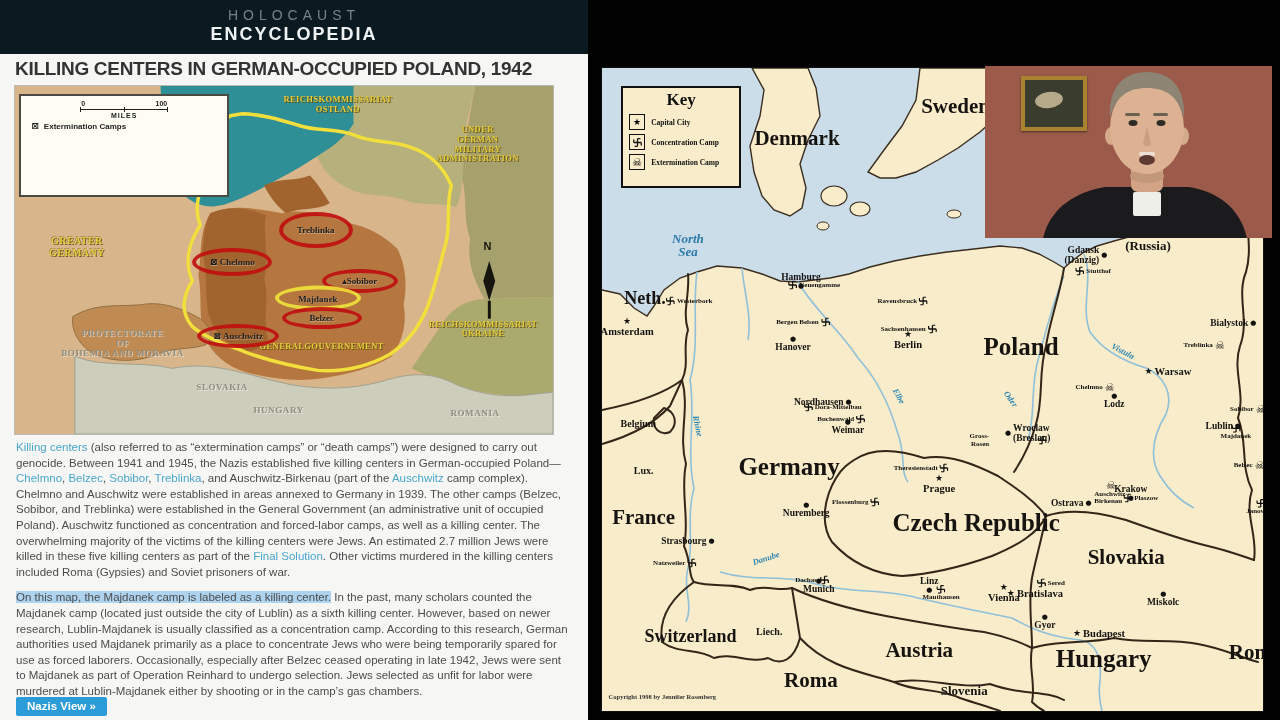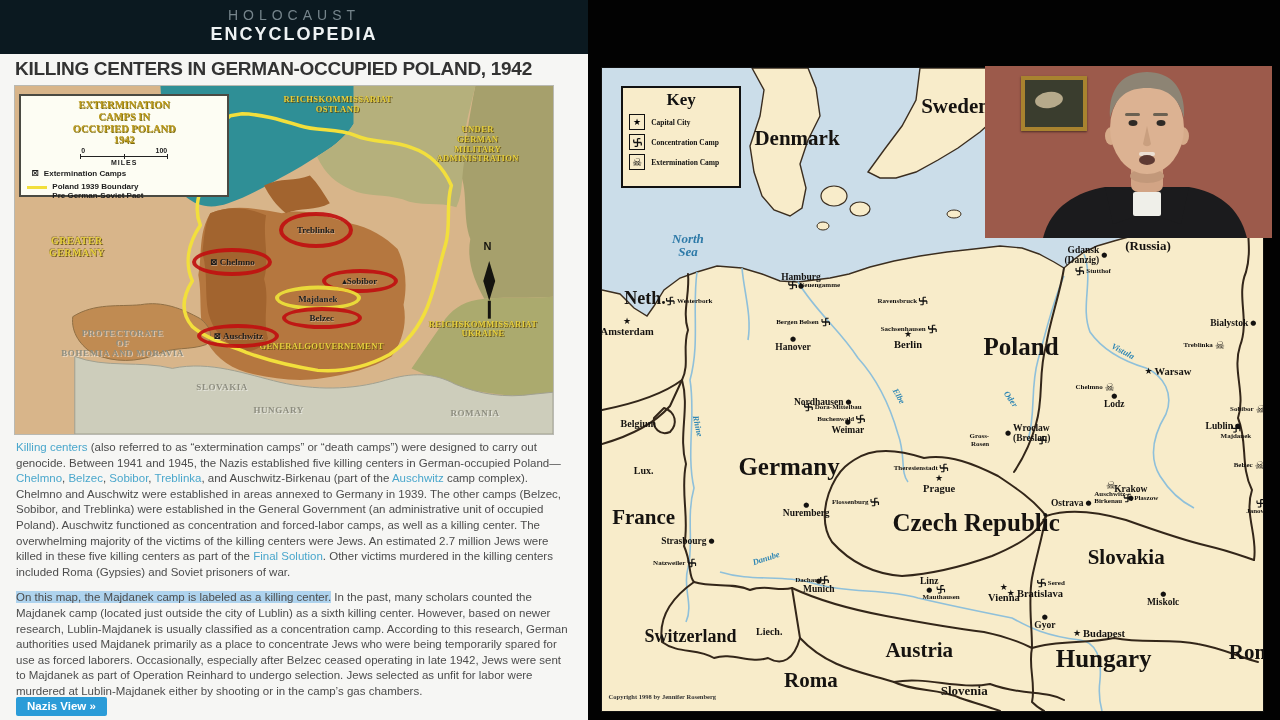--- a/index.html
+++ b/index.html
@@ -190,38 +190,29 @@
     <span class="oval-label">Belzec</span>
   </div>
           <div class="camp-oval red" style="left: 41.5%; top: 71.7%; width: 82px; height: 24px;">
     <span class="ring"></span>
     <span class="oval-label">⊠ Auschwitz</span>
   </div>
         </div>
       <div class="compass-n">N</div>
 
       <div class="legend">
-        <div class="legend-title">EXTERMINATION
-CAMPS IN
-OCCUPIED POLAND
-1942</div>
         <div class="scale-row">
           <span>0</span>
           <span>100</span>
         </div>
         <div class="scale-line"></div>
         <div class="scale-unit">MILES</div>
         <div class="leg-item">
           <span class="leg-sym">⊠</span>
           <span>Extermination Camps</span>
-        </div>
-        <div class="leg-item">
-          <span class="leg-line"></span>
-          <span class="pre">Poland 1939 Boundary
-Pre German-Soviet Pact</span>
         </div>
       </div>
     </div>
 
     <div class="article-text">
       <p><span class="seg-link">Killing centers</span><span> (also referred to as “extermination camps” or “death camps”) were designed to carry out genocide. Between 1941 and 1945, the Nazis established five killing centers in German-occupied Poland—</span><span class="seg-link">Chelmno</span><span>, </span><span class="seg-link">Belzec</span><span>, </span><span class="seg-link">Sobibor</span><span>, </span><span class="seg-link">Treblinka</span><span>, and Auschwitz-Birkenau (part of the </span><span class="seg-link">Auschwitz</span><span> camp complex). Chelmno and Auschwitz were established in areas annexed to Germany in 1939. The other camps (Belzec, Sobibor, and Treblinka) were established in the General Government (an administrative unit of occupied Poland). Auschwitz functioned as concentration and forced-labor camps, as well as a killing center. The overwhelming majority of the victims of the killing centers were Jews. An estimated 2.7 million Jews were killed in these five killing centers as part of the </span><span class="seg-link">Final Solution</span><span>. Other victims murdered in the killing centers included Roma (Gypsies) and Soviet prisoners of war.</span></p>
       <p><span class="seg-highlight">On this map, the Majdanek camp is labeled as a killing center.</span><span> In the past, many scholars counted the Majdanek camp (located just outside the city of Lublin) as a sixth killing center. However, based on newer research, Lublin-Majdanek is usually classified as a concentration camp. According to this research, German authorities used Majdanek primarily as a place to concentrate Jews who were being temporarily spared for use as forced laborers. Occasionally, especially after Belzec ceased operating in late 1942, Jews were sent to Majdanek as part of Operation Reinhard to undergo selection. Jews selected as unfit for labor were murdered at Lublin-Majdanek either by shooting or in the camp’s gas chambers.</span></p>
     </div>
     <div class="item-view-btn">Nazis View »</div>
   </div>

